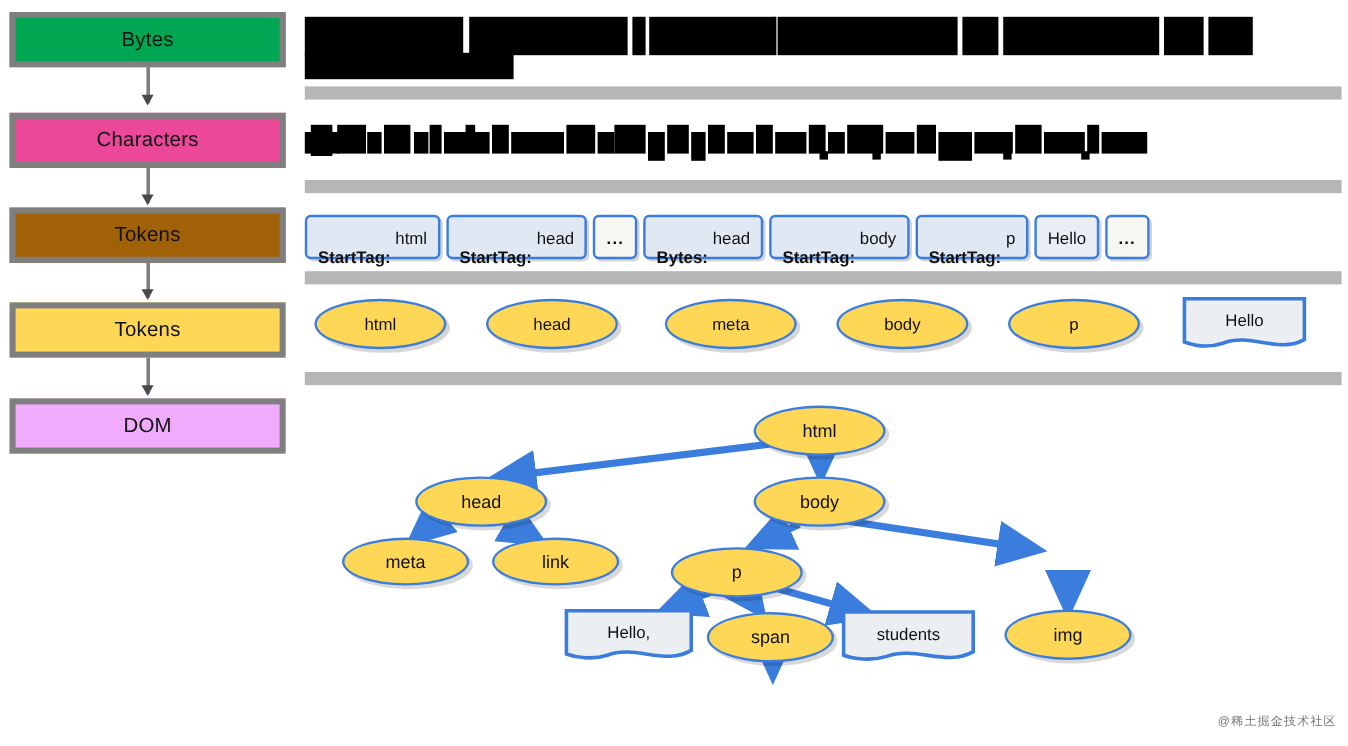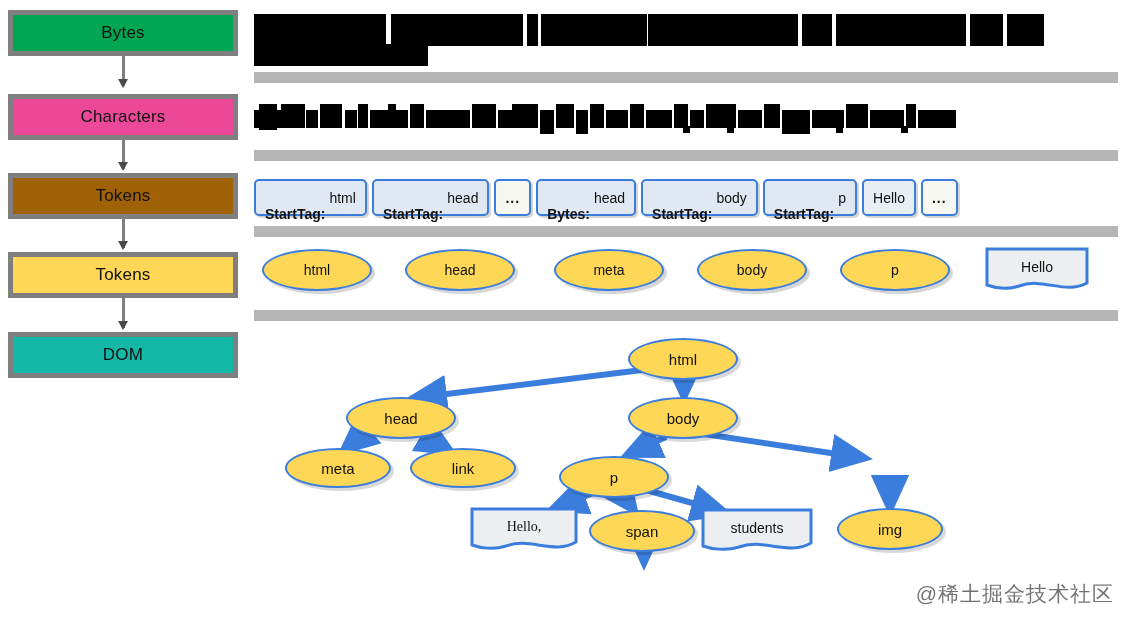--- a/index.html
+++ b/index.html
@@ -161,21 +161,21 @@
     font-size: 15px;
     color: #111111;
     box-shadow: 3px 3px 0 rgba(0,0,0,.15);
   }
 
   
   #watermark {
     position: absolute;
     right: 9px;
     bottom: 14px;
-    font-size: 21px;
+    font-size: 10px;
     color: #3d3d3d;
     opacity: .72;
     letter-spacing: 1px;
     white-space: nowrap;
   }
 </style>
 </head>
 <body>
 
 <div id="page">
@@ -195,21 +195,21 @@
     <div class="flow-box" style="top:173px; background:#a16207;">
       <span>Tokens</span>
     </div>
     <div class="flow-arrow" style="top:219px; height:29px;"></div>
 
     <div class="flow-box" style="top:252px; background:#ffd757;">
       <span>Tokens</span>
     </div>
     <div class="flow-arrow" style="top:298px; height:30px;"></div>
 
-    <div class="flow-box" style="top:332px; background:#14b8a6;text-align:center;">
+    <div class="flow-box" style="top:332px; background:#f0abfc;text-align:center;">
       <span>DOM</span>
     </div>
   </div>
 
   <div>
     <div class="redact" style="left:254px; top:14px;  width:132px; height:32px;"></div>
     <div class="redact" style="left:391px; top:14px;  width:132px; height:32px;"></div>
     <div class="redact" style="left:527px; top:14px;  width:11px;  height:32px;"></div>
     <div class="redact" style="left:541px; top:14px;  width:106px; height:32px;"></div>
     <div class="redact" style="left:644px; top:14px;  width:2px;   height:12px;"></div>
@@ -371,21 +371,21 @@
     <div class="tnode" style="left:31px;  top:126px; width:106px; height:40px;">
       <span>meta</span>
     </div>
     <div class="tnode" style="left:156px; top:126px; width:106px; height:40px;">
       <span>link</span>
     </div>
     <div class="tnode" style="left:305px; top:134px; width:110px; height:42px;">
       <span>p</span>
     </div>
 
-    <div class="doc" style="left:216px; top:185px; width:108px; height:44px;font-family:Liberation Serif, serif;">
+    <div class="doc" style="left:216px; top:185px; width:108px; height:44px;">
       <span class="docbg">
         <svg width="108" height="44" viewBox="0 0 108 44" preserveAspectRatio="none">
           <path d="M2,2 L106,2 L106,35 C84,48 60,30 36,39 C24,43 10,41 2,38 Z" fill="#eceff2" stroke="#3b7ddd" stroke-width="3"></path>
         </svg>
       </span>
       <span class="lbl">Hello,</span>
     </div>
 
     <div class="tnode" style="left:335px; top:188px; width:106px; height:42px;">
       <span>span</span>

